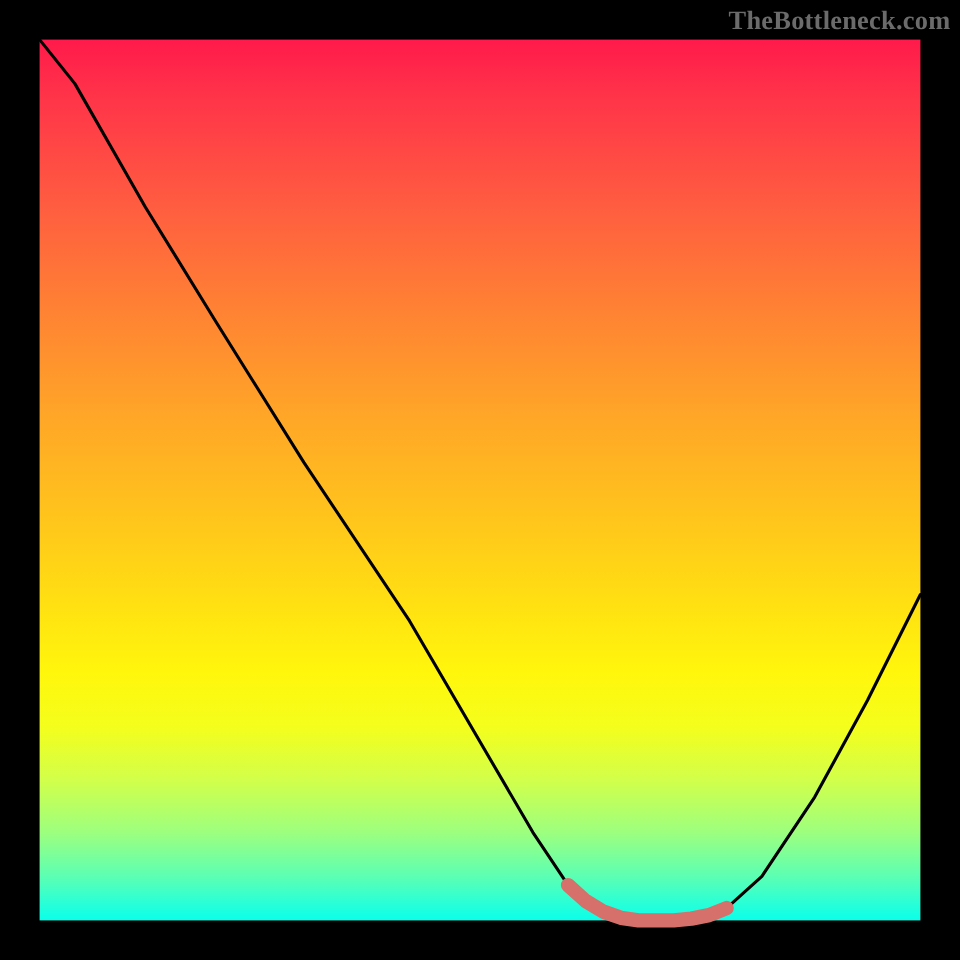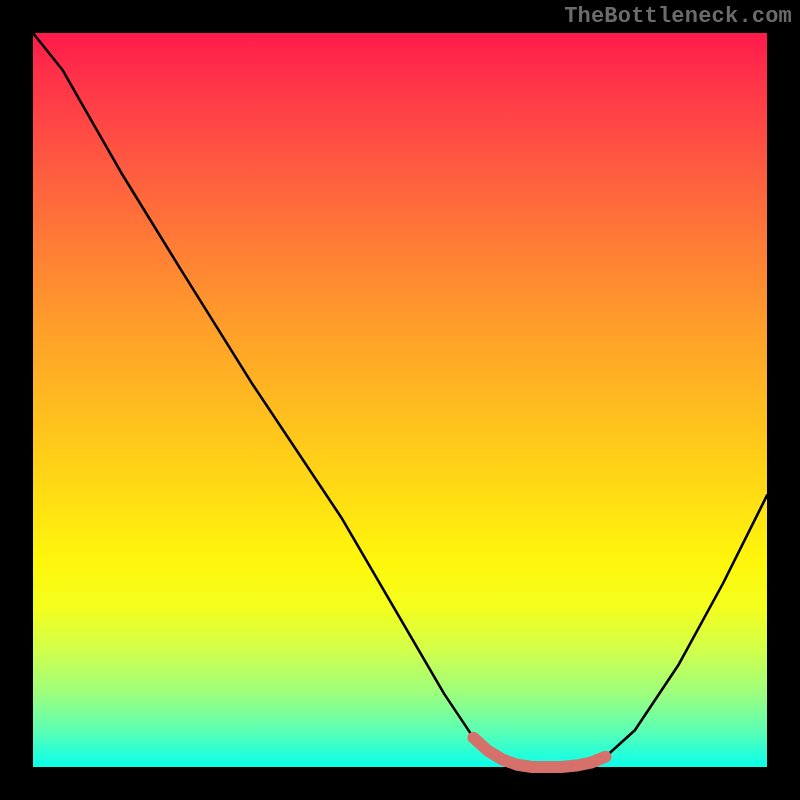--- a/index.html
+++ b/index.html
@@ -14,21 +14,21 @@
     position: relative;
     width: 800px;
     height: 800px;
     background: #000;
   }
   .watermark {
     position: absolute;
     top: 4px;
     right: 8px;
     color: #6b6b6b;
-    font-family: Liberation Mono, monospace;
+    font-family: Liberation Serif, serif;
     font-size: 22px;
     font-weight: 600;
     letter-spacing: 0.2px;
     z-index: 5;
   }
   .plot-area {
     position: absolute;
     left: 33px;
     top: 33px;
     width: 734px;

